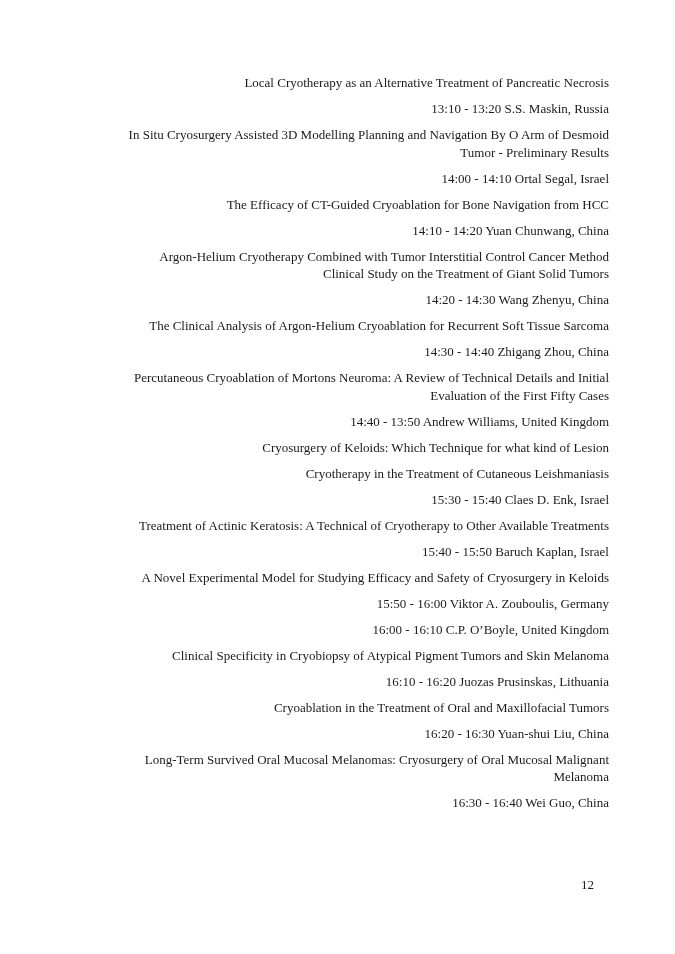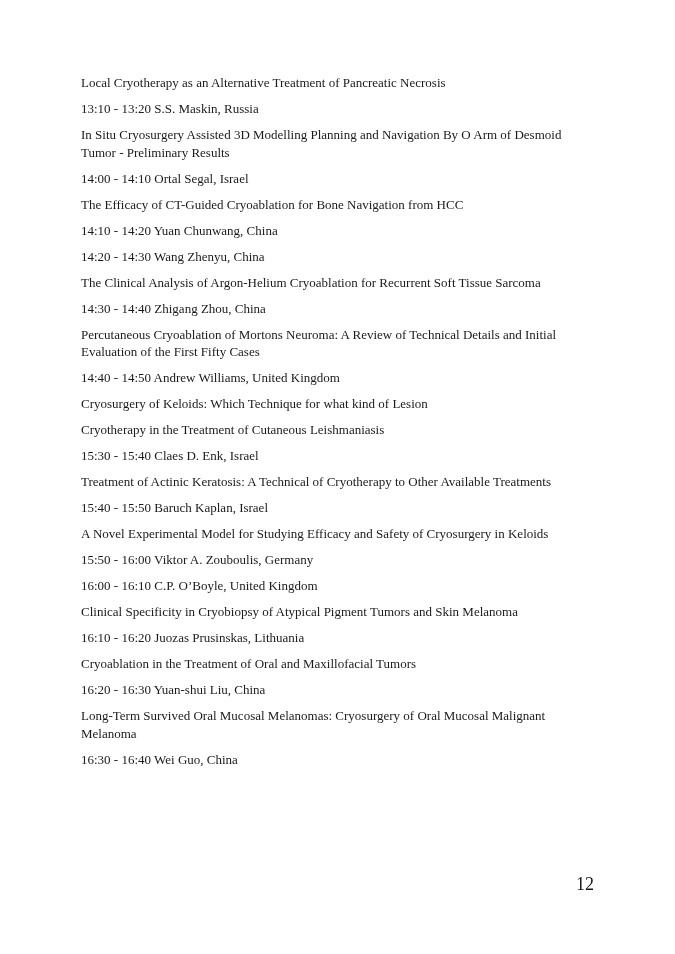--- a/index.html
+++ b/index.html
@@ -21,49 +21,51 @@
     left: 81px;
     top: 74px;
     width: 528px;
   }
   .para {
     margin: 0 0 8.5px 0;
     font-size: 13px;
     line-height: 17.5px;
     white-space: pre-line;
     color: #1a1a1a;
-    text-align: left;
+    text-align: right;
   }
   .page-number {
     position: absolute;
     top: 876px;
     right: 81px;
-    font-size: 18px;
+    font-size: 13px;
     line-height: 17.5px;
     color: #1a1a1a;
   }
 </style>
 </head>
 <body>
 
 <div class="page">
   <div class="content">
     <p class="para">Local Cryotherapy as an Alternative Treatment of Pancreatic Necrosis</p>
     <p class="para">13:10 - 13:20 S.S. Maskin, Russia</p>
     <p class="para">In Situ Cryosurgery Assisted 3D Modelling Planning and Navigation By O Arm of Desmoid
 Tumor - Preliminary Results</p>
     <p class="para">14:00 - 14:10 Ortal Segal, Israel</p>
     <p class="para">The Efficacy of CT-Guided Cryoablation for Bone Navigation from HCC</p>
     <p class="para">14:10 - 14:20 Yuan Chunwang, China</p>
+    <p class="para">Argon-Helium Cryotherapy Combined with Tumor Interstitial Control Cancer Method
+Clinical Study on the Treatment of Giant Solid Tumors</p>
     <p class="para">14:20 - 14:30 Wang Zhenyu, China</p>
     <p class="para">The Clinical Analysis of Argon-Helium Cryoablation for Recurrent Soft Tissue Sarcoma</p>
     <p class="para">14:30 - 14:40 Zhigang Zhou, China</p>
     <p class="para">Percutaneous Cryoablation of Mortons Neuroma: A Review of Technical Details and Initial
 Evaluation of the First Fifty Cases</p>
-    <p class="para">14:40 - 14:50 Andrew Williams, United Kingdom</p>
+    <p class="para">14:40 - 13:50 Andrew Williams, United Kingdom</p>
     <p class="para">Cryosurgery of Keloids: Which Technique for what kind of Lesion</p>
     <p class="para">Cryotherapy in the Treatment of Cutaneous Leishmaniasis</p>
     <p class="para">15:30 - 15:40 Claes D. Enk, Israel</p>
     <p class="para">Treatment of Actinic Keratosis: A Technical of Cryotherapy to Other Available Treatments</p>
     <p class="para">15:40 - 15:50 Baruch Kaplan, Israel</p>
     <p class="para">A Novel Experimental Model for Studying Efficacy and Safety of Cryosurgery in Keloids</p>
     <p class="para">15:50 - 16:00 Viktor A. Zouboulis, Germany</p>
     <p class="para">16:00 - 16:10 C.P. O’Boyle, United Kingdom</p>
     <p class="para">Clinical Specificity in Cryobiopsy of Atypical Pigment Tumors and Skin Melanoma</p>
     <p class="para">16:10 - 16:20 Juozas Prusinskas, Lithuania</p>

